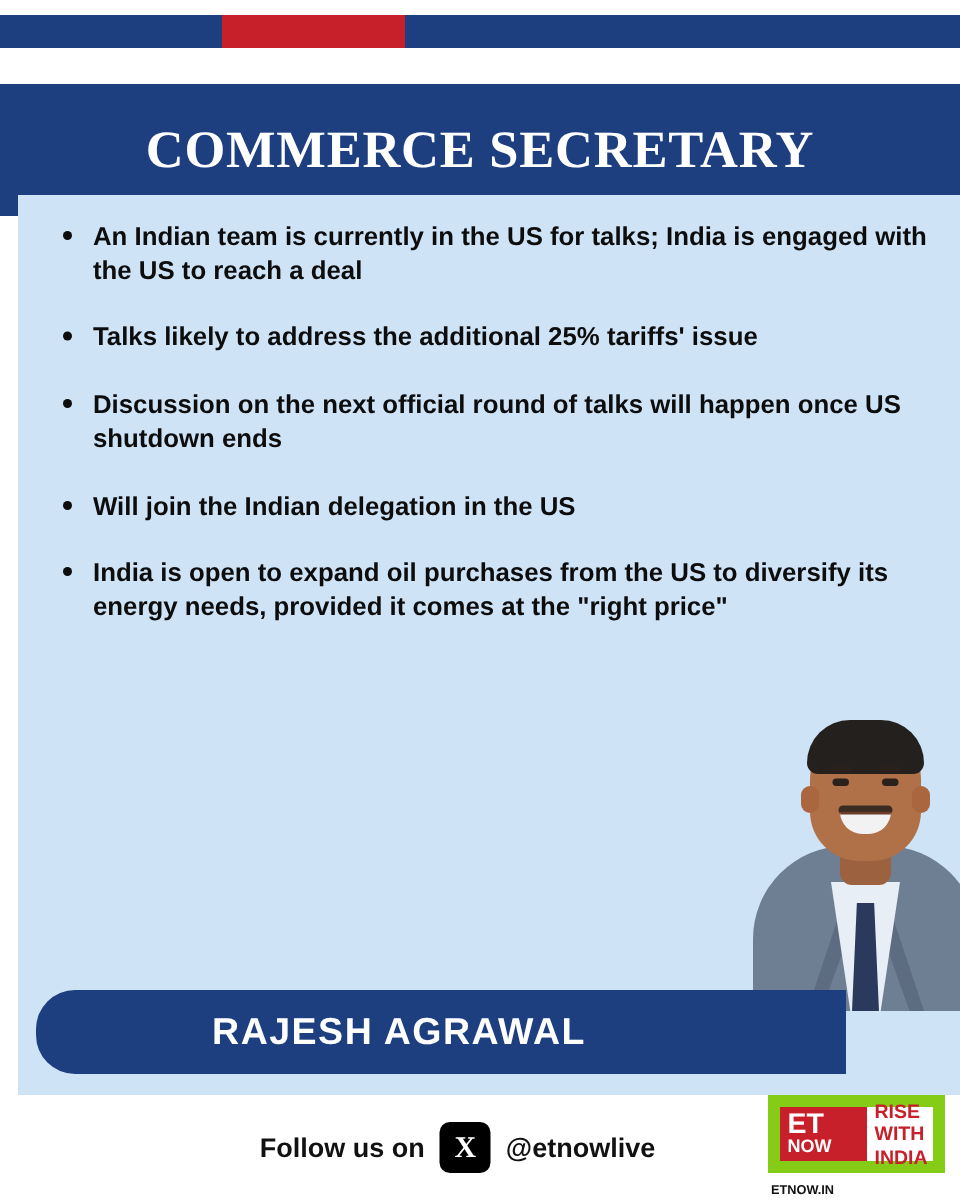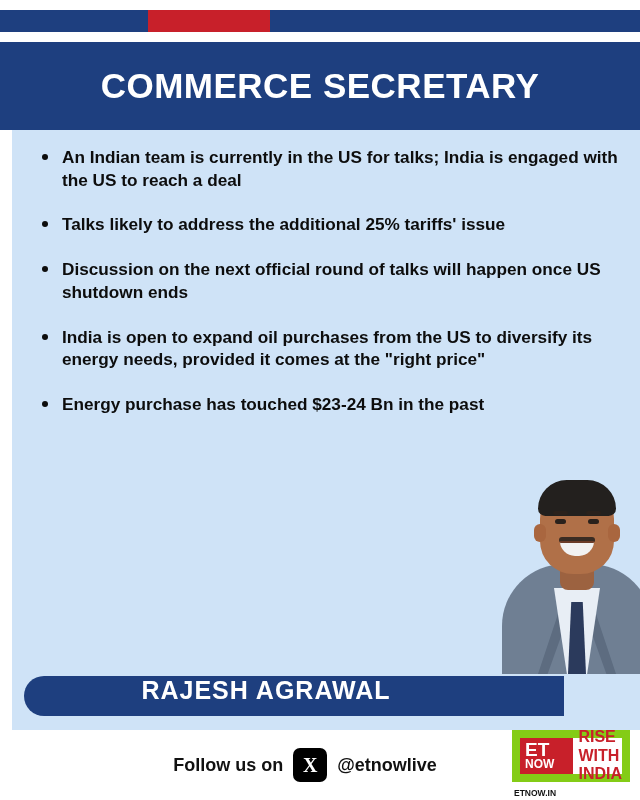--- a/index.html
+++ b/index.html
@@ -49,28 +49,29 @@
     position: absolute;
     left: 270px;
     top: 10px;
     width: 370px;
     height: 22px;
     background: #1e3f7f;
   }
   
   .header {
     position: absolute;
-    top: 42px;
+    top: 56px;
     left: 0;
     width: 640px;
     height: 88px;
     background: #1e3f7f;
     display: flex;
     align-items: center;
     justify-content: center;
+    font-family: Liberation Serif, serif;
   }
   .header-title {
     color: #ffffff;
     font-size: 35px;
     font-weight: bold;
     letter-spacing: 0.5px;
     text-align: center;
   }
   
   .body-area {
@@ -263,24 +264,25 @@
     height: 6px;
     background: #3a2c23;
     border-radius: 3px;
   }
   
   .namebar {
     position: absolute;
     left: 12px;
     bottom: 14px;
     width: 540px;
-    height: 40px;
+    height: 56px;
     background: #1e3f7f;
     border-radius: 26px 0 0 26px;
     display: flex;
+    align-items: center;
     justify-content: center;
   }
   .namebar-text {
     color: #ffffff;
     font-size: 25px;
     font-weight: bold;
     letter-spacing: 1px;
     padding-right: 56px;
   }
   
@@ -354,21 +356,21 @@
   }
   .et-left .now {
     font-size: 12px;
     font-weight: bold;
     line-height: 0.95;
   }
   .et-right {
     flex: 1;
     background: #ffffff;
     color: #c8202a;
-    font-size: 16px;
+    font-size: 13px;
     font-weight: bold;
     line-height: 1.18;
     display: flex;
     flex-direction: column;
     align-items: flex-start;
     justify-content: center;
     padding-left: 5px;
     box-sizing: border-box;
   }
   .et-url {
@@ -398,22 +400,22 @@
   <div class="header">
     <div class="header-title">COMMERCE SECRETARY</div>
   </div>
 
   <div class="body-area">
 
     <ul class="bullets">
       <li>An Indian team is currently in the US for talks; India is engaged with the US to reach a deal</li>
       <li>Talks likely to address the additional 25% tariffs' issue</li>
       <li>Discussion on the next official round of talks will happen once US shutdown ends</li>
+      <li>Will join the Indian delegation in the US</li>
       <li>India is open to expand oil purchases from the US to diversify its energy needs, provided it comes at the "right price"</li>
-      <li>Energy purchase has touched $23-24 Bn in the past</li>
     </ul>
 
     <div class="photo">
       <div class="suit"></div>
       <div class="lapelL"></div>
       <div class="lapelR"></div>
       <div class="shirt"></div>
       <div class="tie"></div>
       <div class="neck"></div>
       <div class="head"></div>

